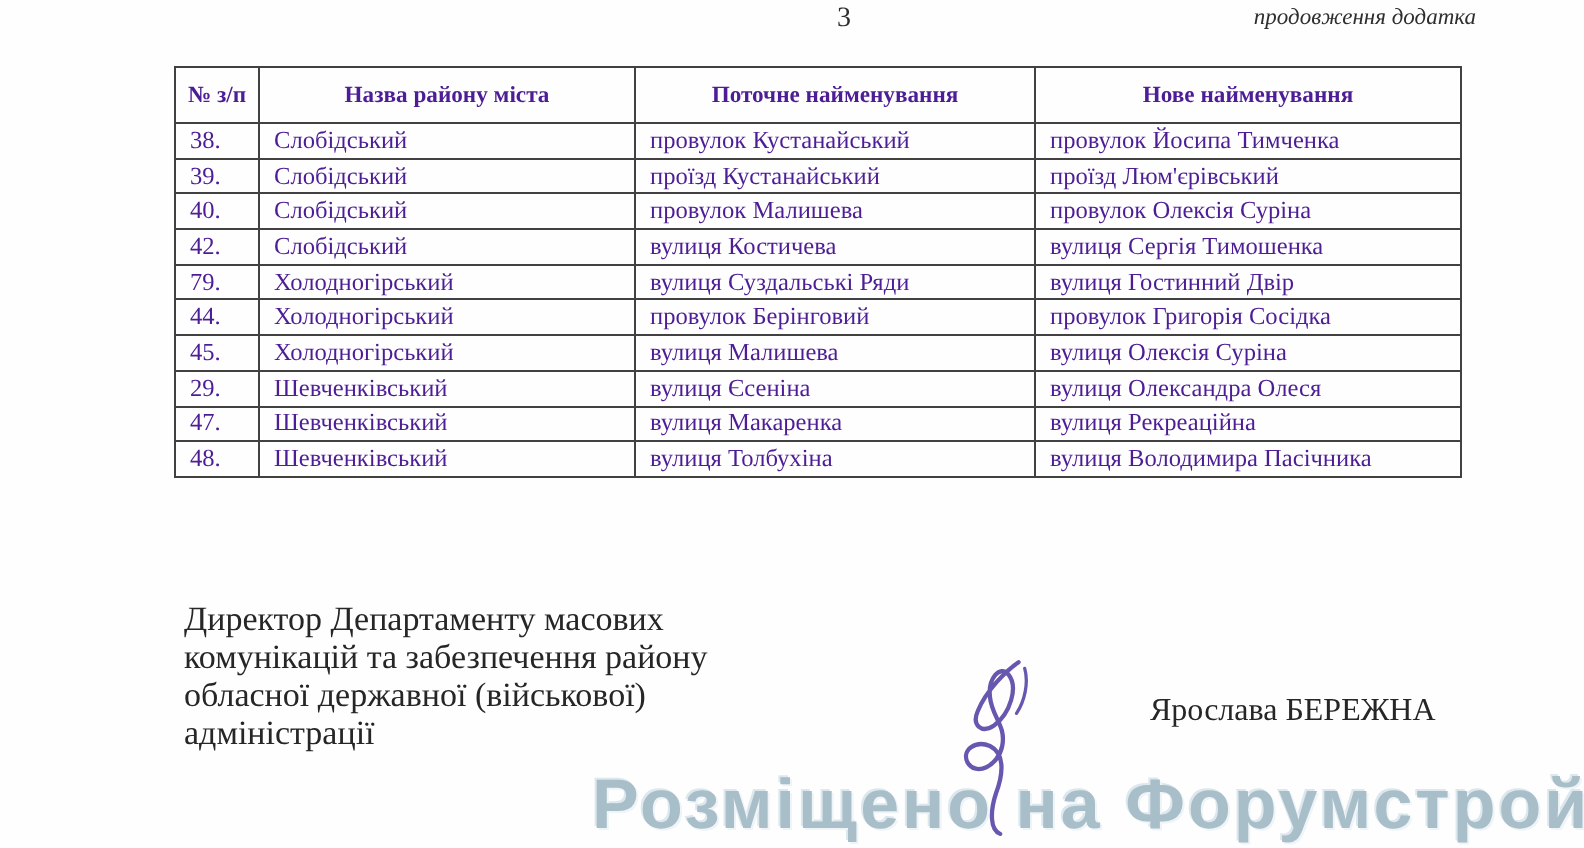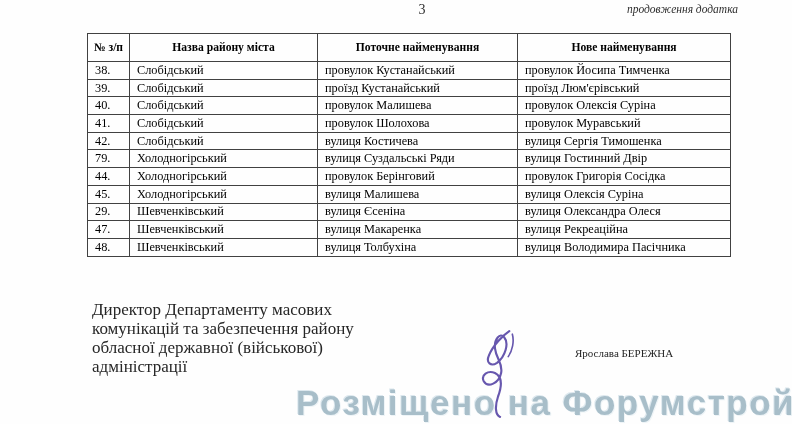--- a/index.html
+++ b/index.html
@@ -18,21 +18,21 @@
   .continuation {
     position: absolute; top: 3px; right: 54px;
     font-size: 11.5px; color: #2e2e2e; font-style: italic;
   }
   table.rename-table {
     position: absolute; top: 33px; left: 87px;
     border-collapse: collapse;
     table-layout: fixed;
     width: 643px;
     font-size: 12.3px;
-    color: #000000;
+    color: #4c1d95;
   }
   .rename-table th, .rename-table td {
     border: 1px solid #414141;
     overflow: hidden;
     white-space: nowrap;
   }
   .rename-table th {
     height: 28px;
     font-size: 11.6px;
     font-weight: bold;
@@ -47,21 +47,21 @@
   .rename-table col.c-num   { width: 42px; }
   .rename-table col.c-dist  { width: 188px; }
   .rename-table col.c-cur   { width: 200px; }
   .rename-table col.c-new   { width: 213px; }
   .official-block {
     position: absolute; top: 300px; left: 92px; width: 270px;
     font-size: 17px; line-height: 19px; color: #262626;
   }
   .signatory-name {
     position: absolute; top: 347px; left: 575px;
-    font-size: 11px; color: #262626;
+    font-size: 16px; color: #262626;
   }
   .watermark {
     position: absolute; top: 383px; left: 296px;
     font-family: "Liberation Sans", "DejaVu Sans", sans-serif;
     font-weight: bold;
     font-size: 35px;
     letter-spacing: 1.5px;
     white-space: nowrap;
     text-shadow: 1px 1px 0 #eef4f7, -1px -1px 0 #dde8ee;
   }
@@ -103,26 +103,20 @@
         <td>39.</td>
         <td>Слобідський</td>
         <td>проїзд Кустанайський</td>
         <td>проїзд Люм'єрівський</td>
       </tr>
       <tr>
         <td>40.</td>
         <td>Слобідський</td>
         <td>провулок Малишева</td>
         <td>провулок Олексія Суріна</td>
-      </tr>
-      <tr>
-        <td>41.</td>
-        <td>Слобідський</td>
-        <td>провулок Шолохова</td>
-        <td>провулок Муравський</td>
       </tr>
       <tr>
         <td>42.</td>
         <td>Слобідський</td>
         <td>вулиця Костичева</td>
         <td>вулиця Сергія Тимошенка</td>
       </tr>
       <tr>
         <td>79.</td>
         <td>Холодногірський</td>

